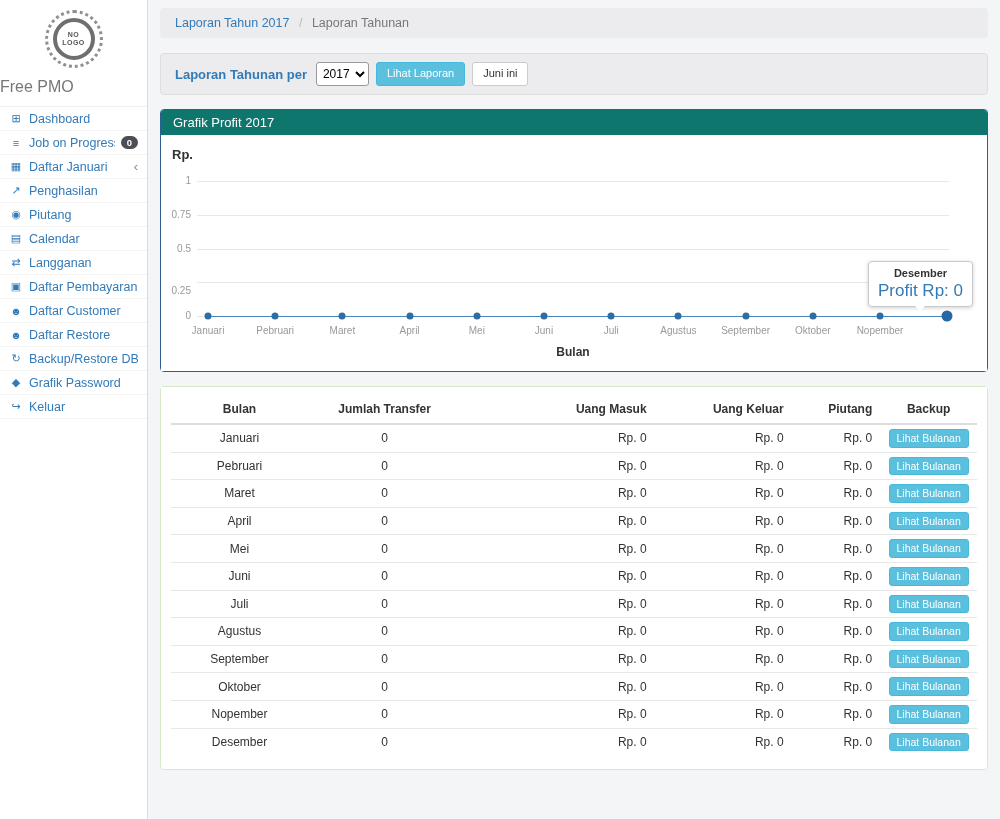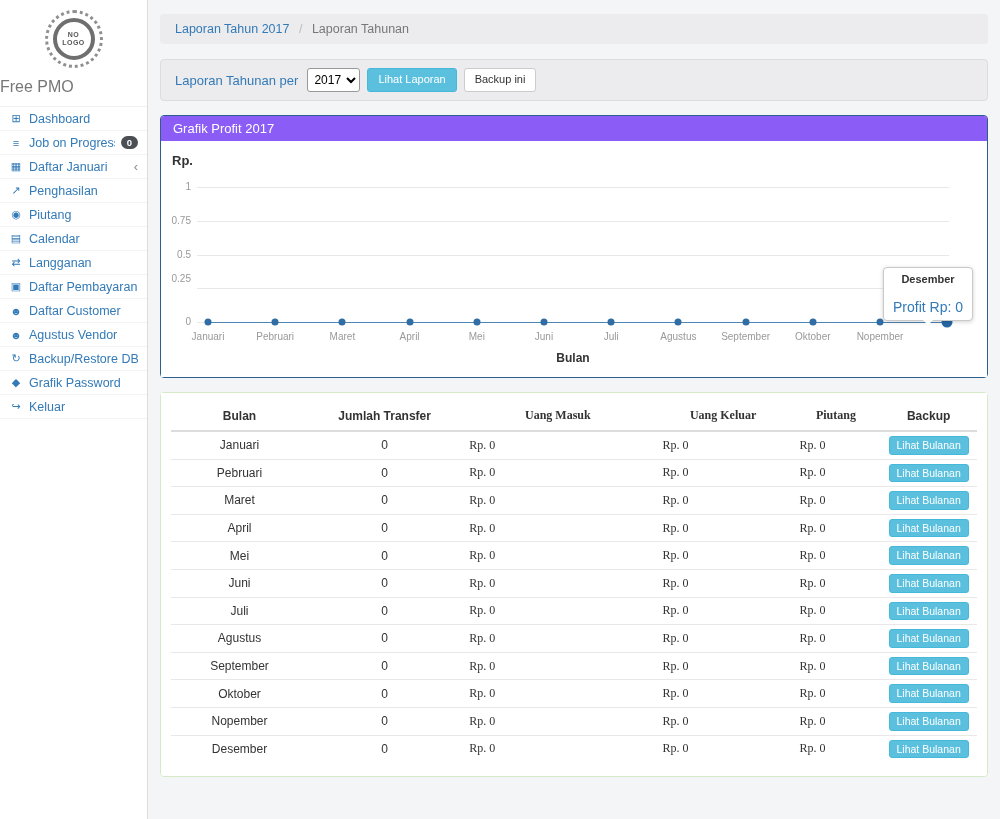--- a/index.html
+++ b/index.html
@@ -13,58 +13,58 @@
   .logo-inner {width:42px; height:42px; border-radius:50%; border:4px solid #6f6f6f; display:flex; flex-direction:column; align-items:center; justify-content:center; font-size:7px; font-weight:bold; color:#555; letter-spacing:.5px; line-height:1.2;}
   .brand {text-align:left; color:#777; font-size:16px; padding:6px 0 10px;}
   .menu {display:flex; flex-direction:column; border-top:1px solid #f0f0f0;}
   .menu-item {display:flex; align-items:center; gap:6px; padding:4px 9px; min-height:24px; color:#337ab7; text-decoration:none; font-size:12.5px; border-bottom:1px solid #f3f3f3;}
   .mi-icon {width:14px; text-align:center; font-size:11px; flex:0 0 14px;}
   .mi-label {flex:1; white-space:nowrap; overflow:hidden;}
   .mi-badge {background:#4b4f54; color:#fff; font-size:9.5px; font-weight:bold; border-radius:9px; padding:2px 6px; line-height:1;}
   .mi-chevron {color:#888; font-size:13px;}
 
   
-  .main {flex:1; background:#f4f5f6; padding:14px 12px 0; display:flex; flex-direction:column;}
+  .main {flex:1; background:#f4f5f6; padding:8px 12px 0; display:flex; flex-direction:column;}
   .breadcrumb {background:#ececee; border-radius:4px; padding:8px 15px; font-size:12.5px; color:#777;}
   .bc-link {color:#337ab7; text-decoration:none; cursor:pointer;}
   .bc-sep {margin:0 6px; color:#bbb;}
 
   .well {margin-top:15px; background:#ececee; border:1px solid #ddd; border-radius:4px; padding:8px 14px; display:flex; align-items:center; gap:7px;}
-  .filter-label {color:#337ab7; font-weight:normal; font-size:13px; margin-right:2px;}
+  .filter-label {color:#337ab7; font-weight:bold; font-size:13px; margin-right:2px;}
   .year-select {height:24px; border:1px solid #999; border-radius:3px; background:#fff; font-size:12px; padding:0 2px; font-family:inherit;}
   .btn {border-radius:3px; font-size:11px; padding:4px 10px; cursor:pointer; font-family:inherit; line-height:1.2;}
   .btn-info {background:#5bc0de; border:1px solid #46b8da; color:#fff;}
   .btn-default {background:#fff; border:1px solid #ccc; color:#333;}
 
   .panel {margin-top:14px; border-radius:4px; background:#fff;}
   .panel-chart {border:1px solid #2d5f8e;}
-  .panel-heading-chart {background:#8b5cf6; color:#fff; padding:5px 12px; font-size:13px; border-radius:3px 3px 0 0;}
+  .panel-heading-chart {background:#0f766e; color:#fff; padding:5px 12px; font-size:13px; border-radius:3px 3px 0 0;}
   .chart-body {position:relative; height:236px; background:#fff;}
   .y-axis-title {position:absolute; left:11px; top:12px; font-weight:bold; font-size:13px; color:#333; z-index:1;}
   #chart-canvas {position:absolute; left:0; top:0; right:0; bottom:0;}
   .gridline {position:absolute; height:1px; background:#e8e8e8;}
   .ytick {position:absolute; left:0; width:30px; text-align:right; font-size:10px; color:#999;}
   .series-line {position:absolute; height:1px; background:#4d86b8;}
   .dot {position:absolute; width:7px; height:7px; border-radius:50%; background:#2f6da4; transform:translate(-50%,-50%);}
   .dot-active {width:11px; height:11px; background:#2568a5;}
   .xtick {position:absolute; top:190px; width:66px; text-align:center; font-size:10px; color:#999;}
   .x-axis-title {position:absolute; left:36px; width:752px; top:210px; text-align:center; font-weight:bold; font-size:12px; color:#333;}
   .chart-tooltip {position:absolute; right:14px; top:126px; background:#fff; border:1px solid #c9c9c9; border-radius:4px; box-shadow:0 1px 4px rgba(0,0,0,.18); padding:5px 9px; text-align:center; z-index:2; min-width:54px;}
   .chart-tooltip::after {content:""; position:absolute; left:50%; bottom:-5px; transform:translateX(-50%); border-left:5px solid transparent; border-right:5px solid transparent; border-top:5px solid #fff;}
   .tt-title {font-size:11px; font-weight:bold; color:#333; white-space:nowrap;}
-  .tt-value {font-size:14px; color:#337ab7; margin-top:14px; white-space:nowrap;}
+  .tt-value {font-size:17px; color:#337ab7; margin-top:2px; white-space:nowrap;}
 
   .panel-success {border:1px solid #d6e9c6;}
   .panel-heading-success {background:#dff0d8; color:#3c763d; padding:6px 12px; font-size:13px; border-radius:3px 3px 0 0; border-bottom:1px solid #d6e9c6;}
   .panel-body {padding:8px 10px 14px; background:#fff; border-radius:0 0 3px 3px;}
   table {width:100%; border-collapse:collapse; font-size:12px;}
   th {padding:7px 8px; border-bottom:2px solid #ddd; font-size:12px;}
   td {padding:4px 8px; height:24px;}
   tbody tr td {border-top:1px solid #e8e8e8;}
-  .c {text-align:center;} .r {font-family:Liberation Serif, serif;}
+  .c {text-align:center;} .r {text-align:right;}
   .total-row td {font-weight:bold;}
   .btn-xs {font-size:10.5px; padding:2px 7px;}
 </style>
 </head>
 <body>
 
 <div class="app">
 
   <aside class="sidebar">
     <div class="logo-wrap">
@@ -110,21 +110,21 @@
         <a class="menu-item" href="#">
           <span class="mi-icon">▣</span>
           <span class="mi-label">Daftar Pembayaran</span>
         </a>
         <a class="menu-item" href="#">
           <span class="mi-icon">☻</span>
           <span class="mi-label">Daftar Customer</span>
         </a>
         <a class="menu-item" href="#">
           <span class="mi-icon">☻</span>
-          <span class="mi-label">Agustus Vendor</span>
+          <span class="mi-label">Daftar Restore</span>
         </a>
         <a class="menu-item" href="#">
           <span class="mi-icon">↻</span>
           <span class="mi-label">Backup/Restore DB</span>
         </a>
         <a class="menu-item" href="#">
           <span class="mi-icon">◆</span>
           <span class="mi-label">Grafik Password</span>
         </a>
         <a class="menu-item" href="#">
@@ -139,36 +139,36 @@
     <div class="breadcrumb">
       <a class="bc-link">Laporan Tahun 2017</a>
       <span class="bc-sep">/</span>
       <span class="bc-current">Laporan Tahunan</span>
     </div>
 
     <div class="well">
       <span class="filter-label">Laporan Tahunan per</span>
       <select class="year-select"><option>2017</option></select>
       <button class="btn btn-info">Lihat Laporan</button>
-      <button class="btn btn-default">Backup ini</button>
+      <button class="btn btn-default">Juni ini</button>
     </div>
 
     <section class="panel panel-chart">
       <div class="panel-heading-chart">Grafik Profit 2017</div>
       <div class="chart-body">
         <div class="y-axis-title">Rp.</div>
         <div id="chart-canvas">
             <div class="gridline" style="top:46px;left:36px;width:752px"></div>
             <div class="ytick" style="top:40px">1</div>
             <div class="gridline" style="top:79.75px;left:36px;width:752px"></div>
             <div class="ytick" style="top:73.75px">0.75</div>
             <div class="gridline" style="top:113.5px;left:36px;width:752px"></div>
             <div class="ytick" style="top:107.5px">0.5</div>
             <div class="gridline" style="top:147.25px;left:36px;width:752px"></div>
-            <div class="ytick" style="top:132px">0.25</div>
+            <div class="ytick" style="top:150px">0.25</div>
             <div class="gridline" style="top:181px;left:36px;width:752px"></div>
             <div class="ytick" style="top:175px">0</div>
             <div class="series-line" style="top:181px;left:47px;width:739.2px"></div>
             <div class="dot" style="left:47px;top:181px"></div>
             <div class="xtick" style="left:14px">Januari</div>
             <div class="dot" style="left:114.2px;top:181px"></div>
             <div class="xtick" style="left:81.2px">Pebruari</div>
             <div class="dot" style="left:181.4px;top:181px"></div>
             <div class="xtick" style="left:148.4px">Maret</div>
             <div class="dot" style="left:248.60000000000002px;top:181px"></div>

